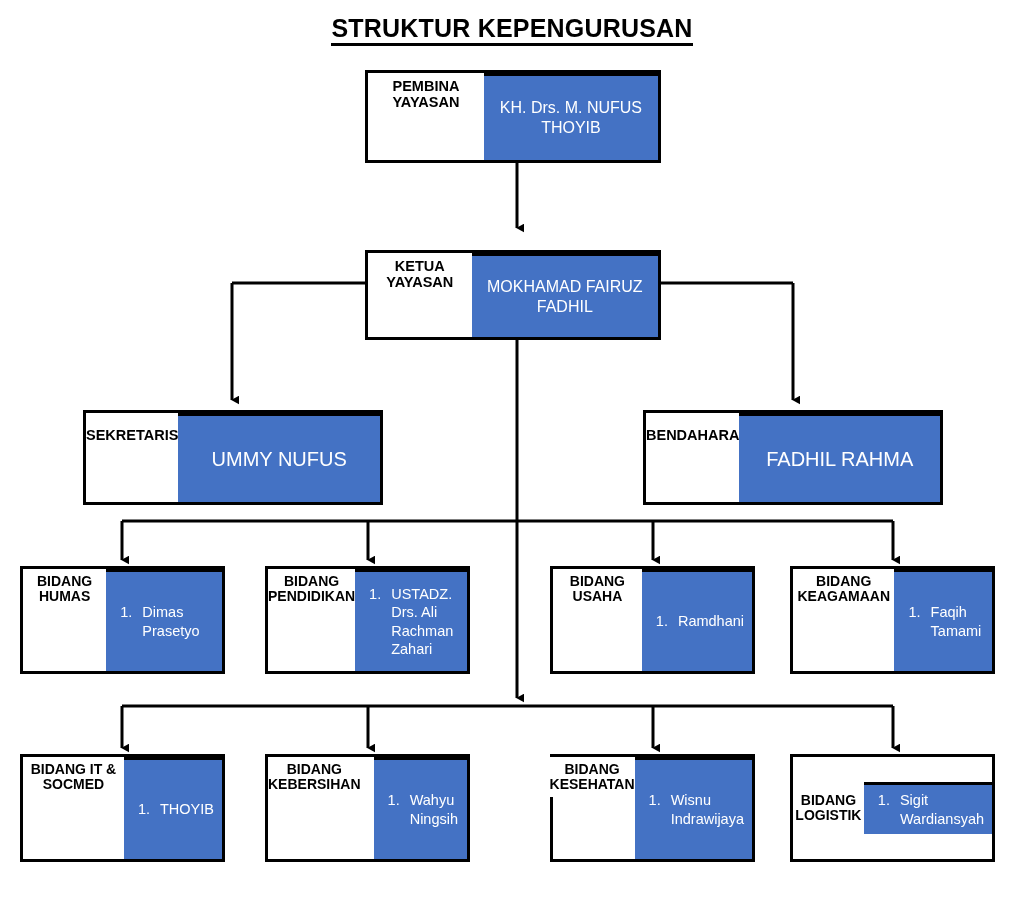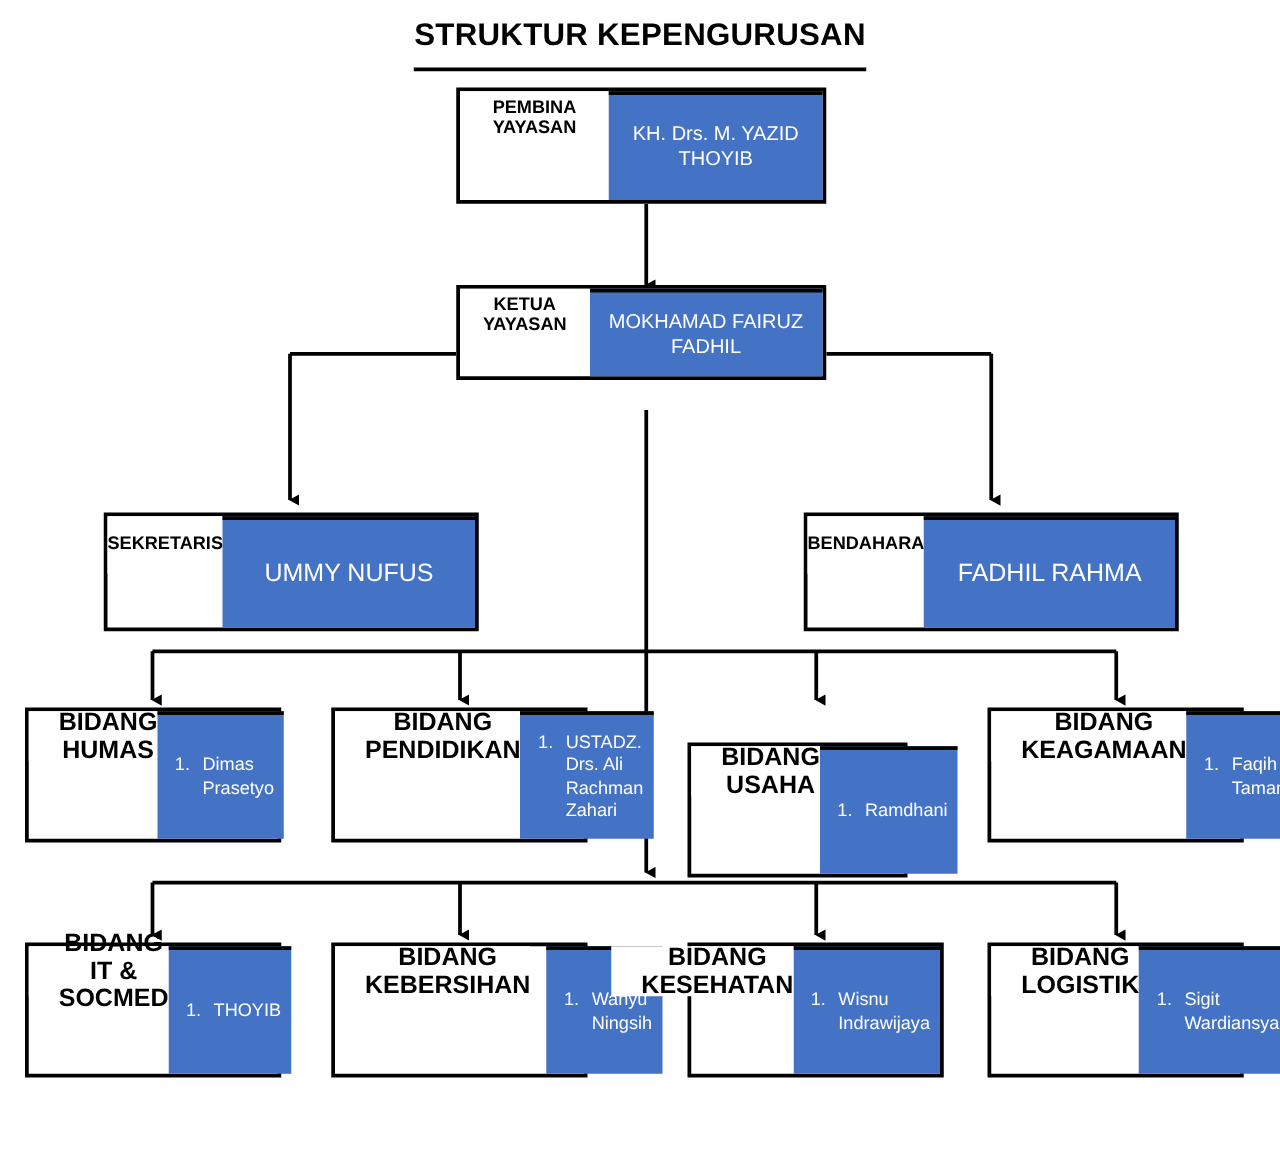--- a/index.html
+++ b/index.html
@@ -27,21 +27,21 @@
     top: 14px;
     width: 1024px;
     text-align: center;
     font-size: 25px;
     font-weight: bold;
     letter-spacing: 0.2px;
     color: #000;
   }
   .chart-title span {
     border-bottom: 3px solid #000;
-    padding-bottom: 12px;
+    padding-bottom: 1px;
   }
   
   #connectors {
     position: absolute;
     left: 0;
     top: 0;
     width: 1024px;
     height: 919px;
   }
   
@@ -76,21 +76,21 @@
     flex: 1 1 auto;
     line-height: 1.25;
   }
   
   .node.exec .node-title { font-size: 14.5px; height: 44px; }
   .node.exec .node-body  { font-size: 16px; }
   
   .node.officer .node-title { font-size: 14.5px; height: 46px; }
   .node.officer .node-body  { font-size: 20px; }
   
-  .node.division .node-title { font-size: 20px; height: 40px; padding-left: 24px; }
+  .node.division .node-title { font-size: 14px; height: 40px; }
   .node.division .node-body  {
     font-size: 14.5px;
     justify-content: flex-start;
     padding: 6px 8px 6px 14px;
     text-align: left;
   }
   .member-list {
     margin: 0;
     padding: 0;
     list-style: none;
@@ -139,24 +139,24 @@
       <line x1="122" y1="706" x2="893" y2="706"></line>
       <line x1="122" y1="706" x2="122" y2="748" marker-end="url(#arrowhead)"></line>
       <line x1="368" y1="706" x2="368" y2="748" marker-end="url(#arrowhead)"></line>
       <line x1="653" y1="706" x2="653" y2="748" marker-end="url(#arrowhead)"></line>
       <line x1="893" y1="706" x2="893" y2="748" marker-end="url(#arrowhead)"></line>
     </g>
   </svg>
 
   <div class="node exec" style="left:365px; top:70px; width:296px; height:93px;">
     <div class="node-title">PEMBINA YAYASAN</div>
-    <div class="node-body">KH. Drs. M. YAZID THOYIB</div>
-  </div>
-
-  <div class="node exec" style="left:365px; top:228px; width:296px; height:76px;">
+    <div class="node-body">KH. Drs. M. NUFUS THOYIB</div>
+  </div>
+
+  <div class="node exec" style="left:365px; top:250px; width:296px; height:90px;">
     <div class="node-title">KETUA YAYASAN</div>
     <div class="node-body">MOKHAMAD FAIRUZ FADHIL</div>
   </div>
 
   <div class="node officer" style="left:83px; top:410px; width:300px; height:95px;">
     <div class="node-title">SEKRETARIS</div>
     <div class="node-body">UMMY NUFUS</div>
   </div>
 
   <div class="node officer" style="left:643px; top:410px; width:300px; height:95px;">
@@ -181,21 +181,21 @@
     <div class="node-body">
       <ul class="member-list">
         <li class="member-row">
           <span class="member-num">1.</span>
           <span class="member-name">USTADZ. Drs. Ali Rachman Zahari</span>
         </li>
       </ul>
     </div>
   </div>
 
-  <div class="node division center-text" style="left:550px; top:566px; width:176px; height:108px;margin-top:28px;">
+  <div class="node division center-text" style="left:550px; top:566px; width:205px; height:108px;">
     <div class="node-title">BIDANG USAHA</div>
     <div class="node-body">
       <ul class="member-list">
         <li class="member-row">
           <span class="member-num">1.</span>
           <span class="member-name">Ramdhani</span>
         </li>
       </ul>
     </div>
   </div>
@@ -241,21 +241,21 @@
     <div class="node-body">
       <ul class="member-list">
         <li class="member-row">
           <span class="member-num">1.</span>
           <span class="member-name" style="max-width:96px;">Wisnu Indrawijaya</span>
         </li>
       </ul>
     </div>
   </div>
 
-  <div class="node division" style="left:790px; top:754px; width:205px; height:108px;">
+  <div class="node division" style="left:790px; top:754px; width:205px; height:108px;align-items:center;">
     <div class="node-title">BIDANG LOGISTIK</div>
     <div class="node-body">
       <ul class="member-list">
         <li class="member-row">
           <span class="member-num">1.</span>
           <span class="member-name" style="max-width:96px;">Sigit Wardiansyah</span>
         </li>
       </ul>
     </div>
   </div>

